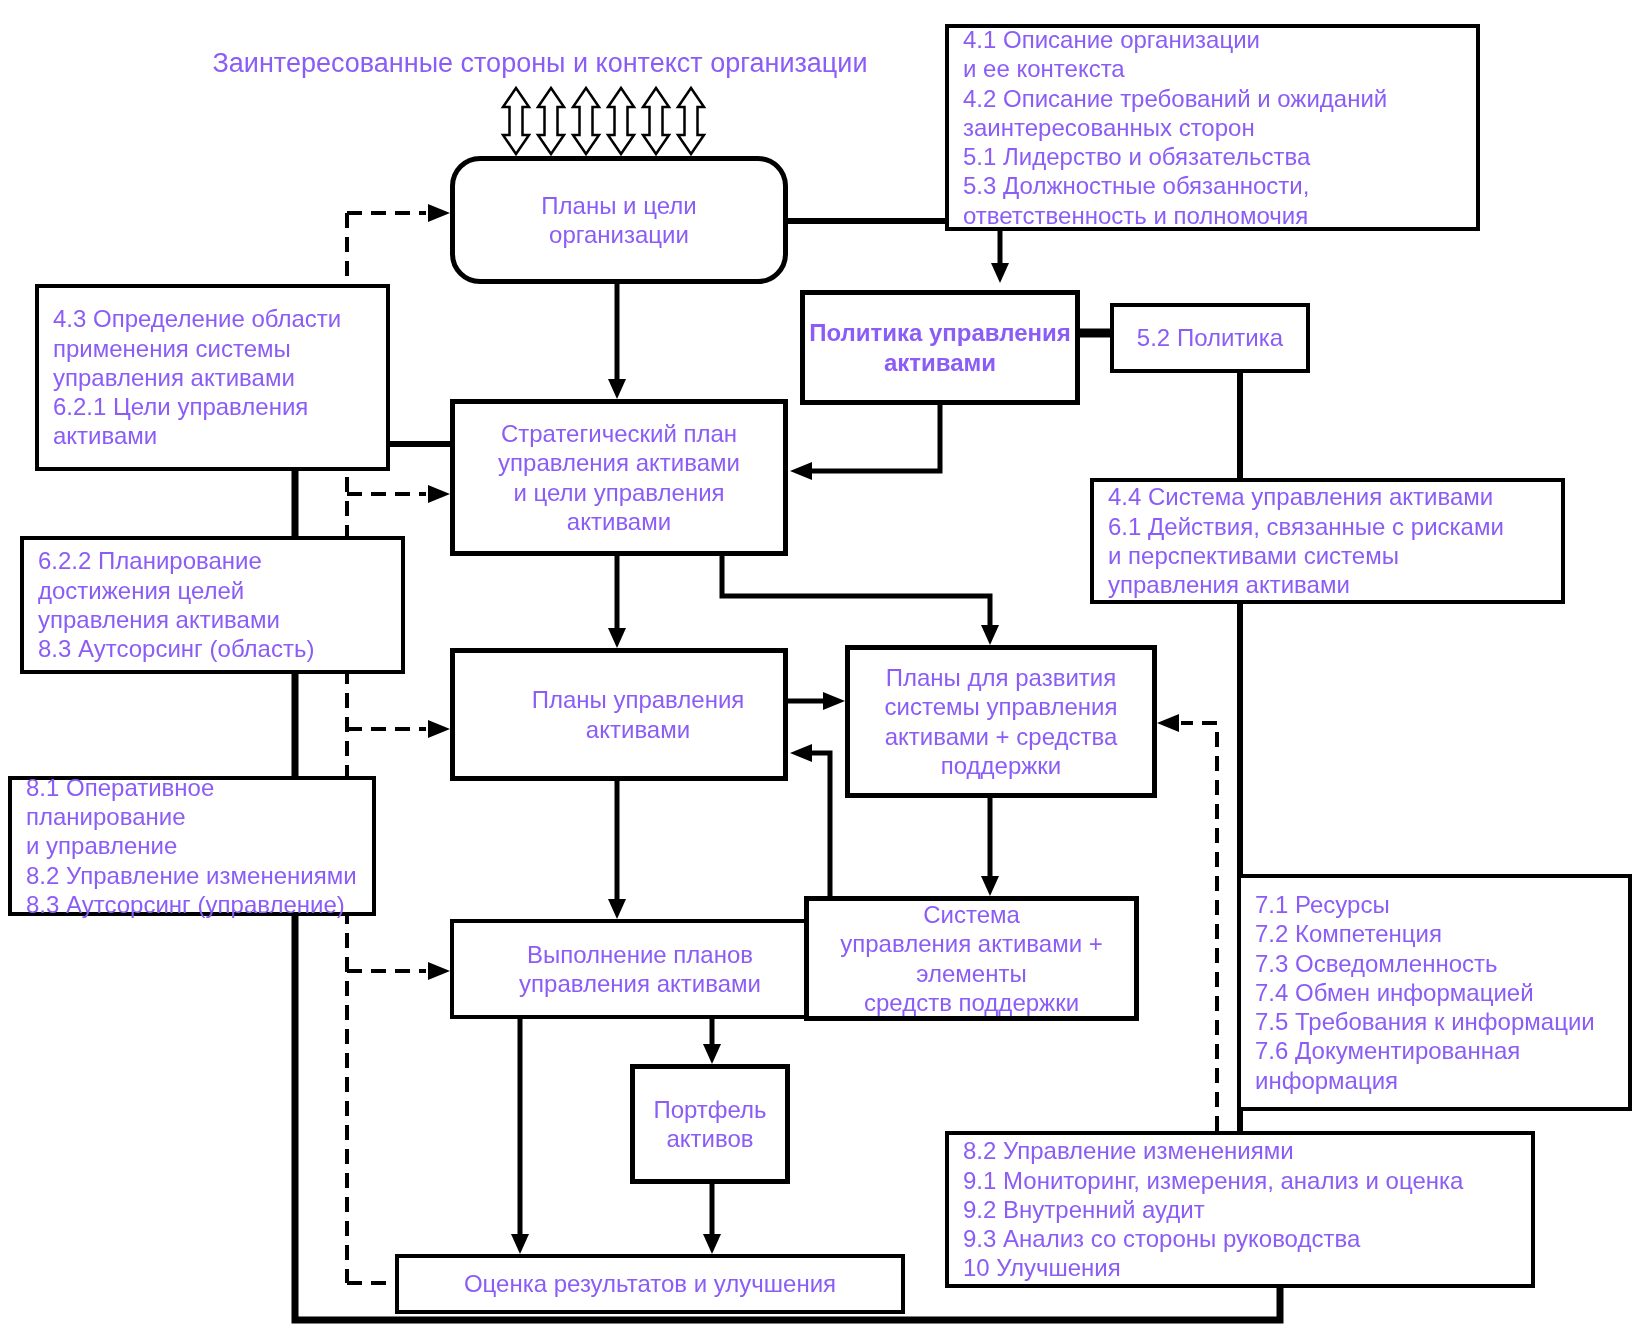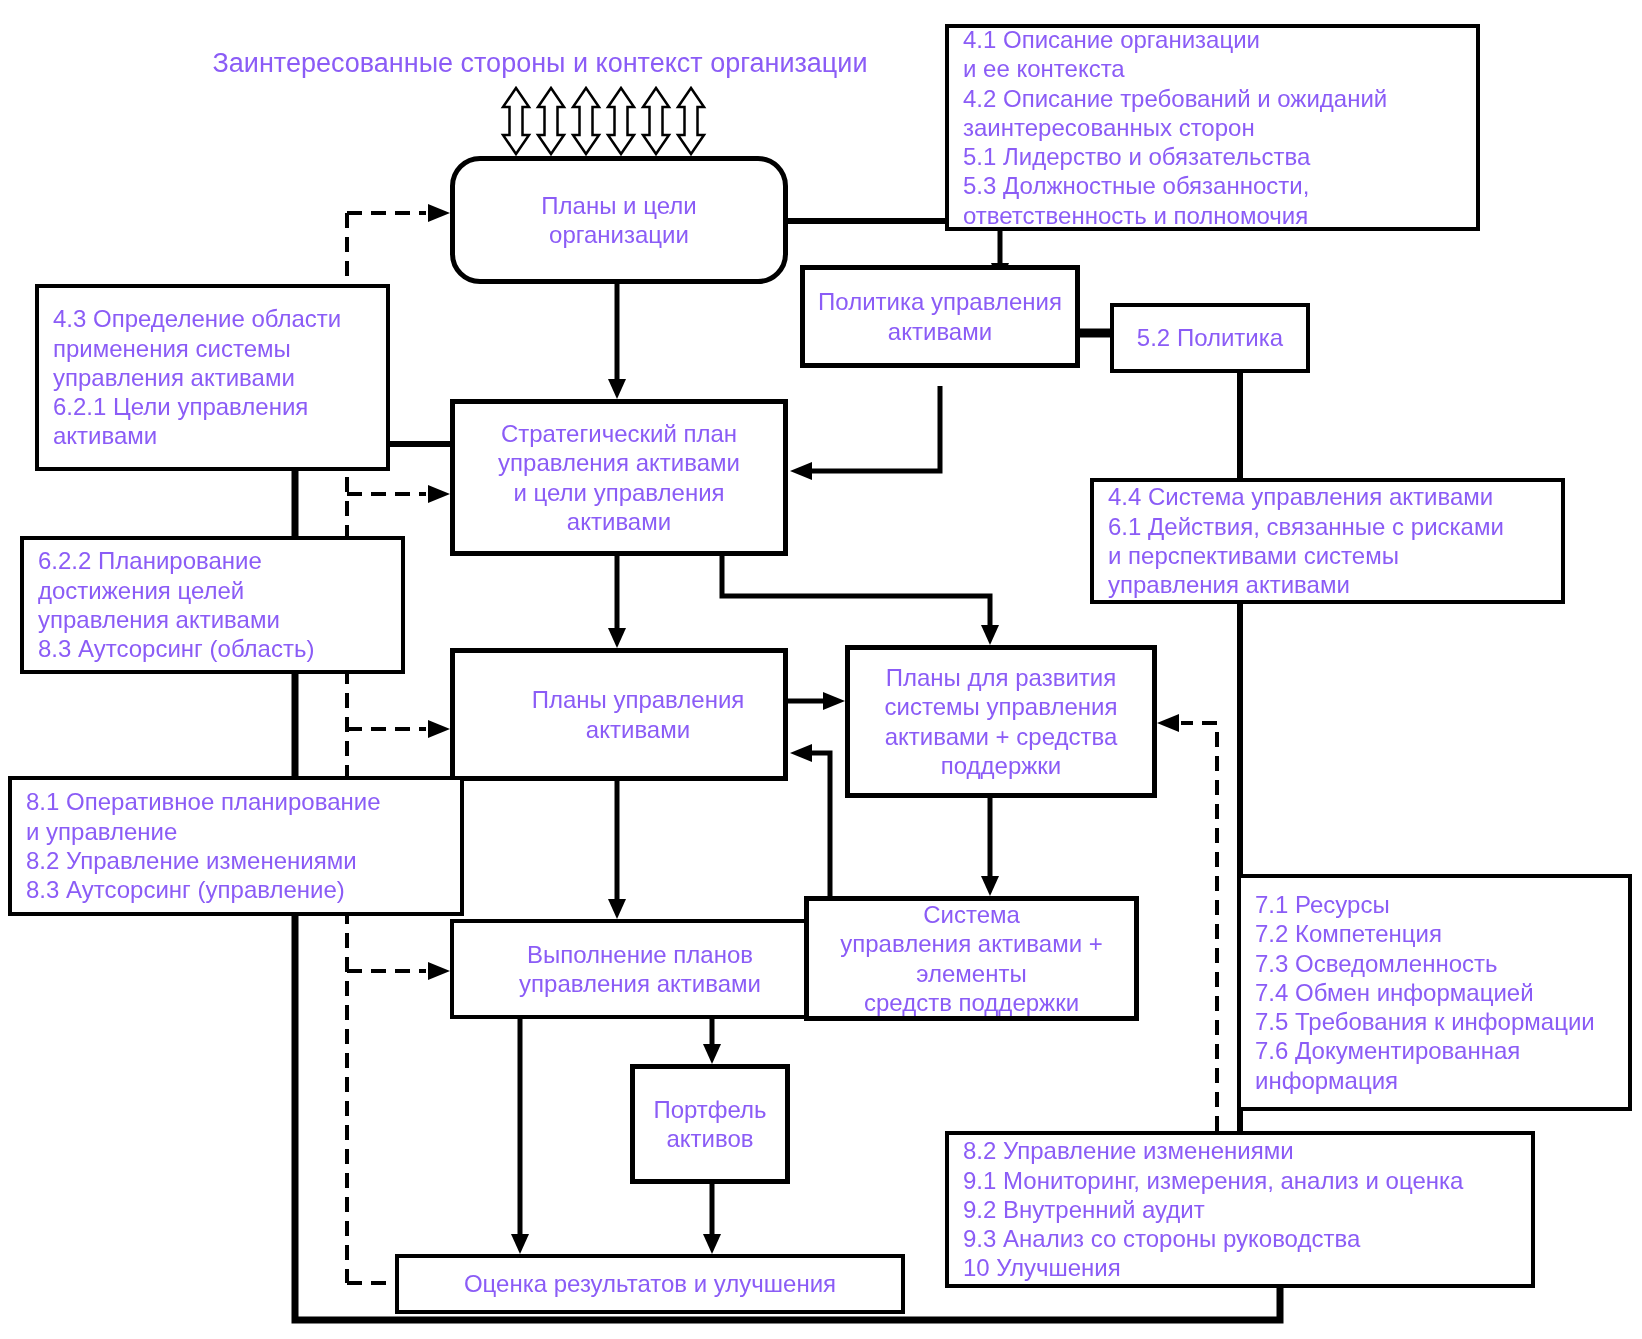--- a/index.html
+++ b/index.html
@@ -10,29 +10,29 @@
           font-size:27px;font-weight:400;z-index:2;}
   .box{position:absolute;background:#fff;border:4px solid #000;box-sizing:border-box;
        display:flex;align-items:center;justify-content:center;white-space:pre-line;
        font-size:24px;line-height:1.22;z-index:2;}
   .box.center{text-align:center;}
   .box.left{justify-content:flex-start;text-align:left;padding:24px 14px;}
   .b5{border-width:5px;}
   
   .bx-plans-goals     {left:450px;top:140px;width:338px;height:128px;border-radius:30px;}
   .bx-clauses-context {left:945px;top:8px;  width:535px;height:207px;}
-  .bx-policy          {left:800px;top:249px;width:280px;height:103px;}
+  .bx-policy          {left:800px;top:274px;width:280px;height:115px;font-weight:bold;}
   .bx-52              {left:1110px;top:287px;width:200px;height:70px;}
   .bx-43              {left:35px; top:268px;width:355px;height:187px;}
   .bx-strategic       {left:450px;top:383px;width:338px;height:157px;}
   .bx-44              {left:1090px;top:462px;width:475px;height:126px;}
   .bx-622             {left:20px; top:520px;width:385px;height:138px;}
   .bx-am-plans        {left:450px;top:632px;width:338px;height:133px;padding-left:38px;}
   .bx-dev-plans       {left:845px;top:629px;width:312px;height:153px;}
-  .bx-81              {left:8px;  top:760px;width:456px;height:140px;}
+  .bx-81              {left:8px;  top:760px;width:368px;height:140px;}
   .bx-implementation  {left:450px;top:903px;width:380px;height:100px;}
   .bx-ams-support     {left:804px;top:880px;width:335px;height:125px;}
   .bx-7x              {left:1237px;top:858px;width:395px;height:237px;}
   .bx-portfolio       {left:630px;top:1048px;width:160px;height:120px;}
   .bx-monitoring      {left:945px;top:1115px;width:590px;height:157px;}
   .bx-evaluation      {left:395px;top:1238px;width:510px;height:60px;}
 </style>
 </head>
 <body>
 

